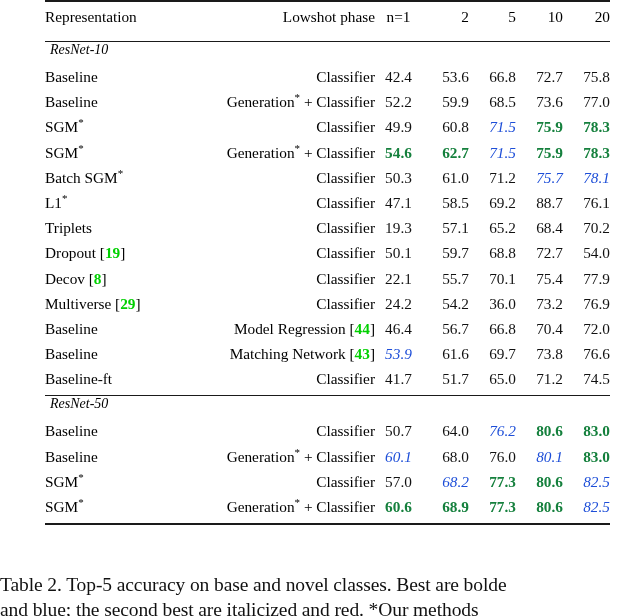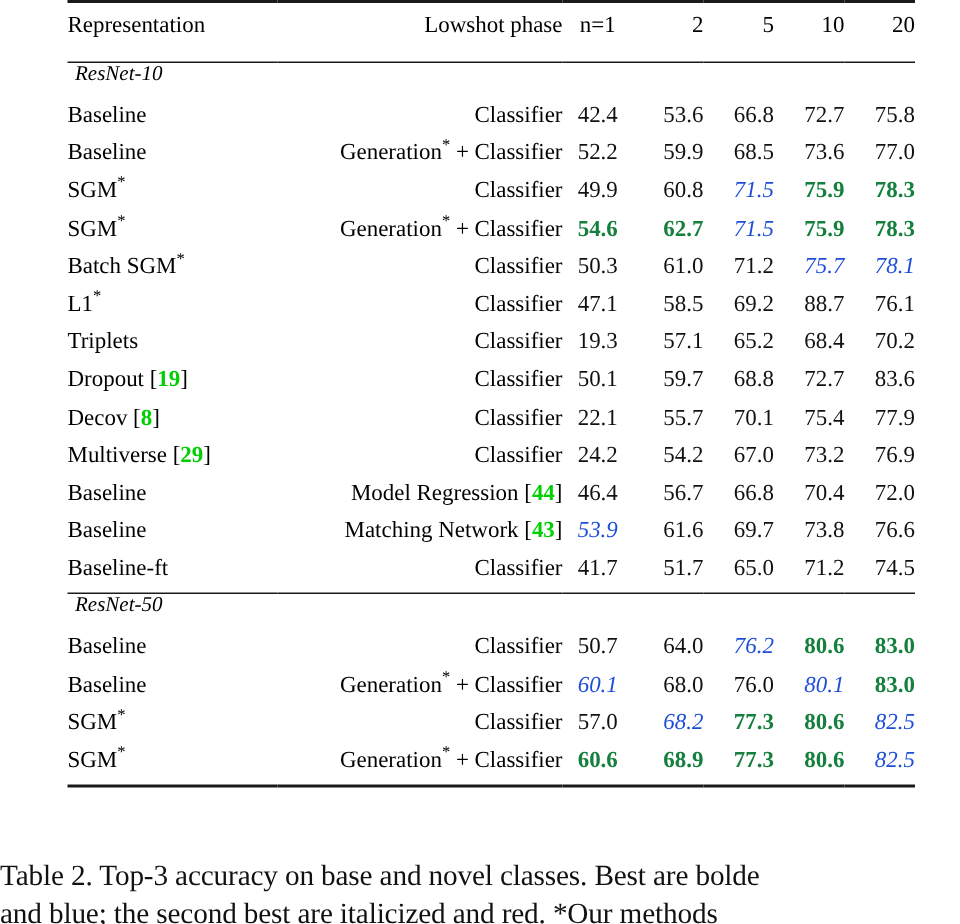--- a/index.html
+++ b/index.html
@@ -194,37 +194,37 @@
             <td class="c-num"><span class="v-plain">68.4</span></td>
             <td class="c-num"><span class="v-plain">70.2</span></td>
           </tr>
           <tr class="data">
             <td class="c-rep">Dropout [<span class="cite-num">19</span>]</td>
             <td class="c-phase">Classifier</td>
             <td class="c-num first"><span class="v-plain">50.1</span></td>
             <td class="c-num"><span class="v-plain">59.7</span></td>
             <td class="c-num"><span class="v-plain">68.8</span></td>
             <td class="c-num"><span class="v-plain">72.7</span></td>
-            <td class="c-num"><span class="v-plain">83.6</span></td>
+            <td class="c-num"><span class="v-plain">54.0</span></td>
           </tr>
           <tr class="data">
             <td class="c-rep">Decov [<span class="cite-num">8</span>]</td>
             <td class="c-phase">Classifier</td>
             <td class="c-num first"><span class="v-plain">22.1</span></td>
             <td class="c-num"><span class="v-plain">55.7</span></td>
             <td class="c-num"><span class="v-plain">70.1</span></td>
             <td class="c-num"><span class="v-plain">75.4</span></td>
             <td class="c-num"><span class="v-plain">77.9</span></td>
           </tr>
           <tr class="data">
             <td class="c-rep">Multiverse [<span class="cite-num">29</span>]</td>
             <td class="c-phase">Classifier</td>
             <td class="c-num first"><span class="v-plain">24.2</span></td>
             <td class="c-num"><span class="v-plain">54.2</span></td>
-            <td class="c-num"><span class="v-plain">67.0</span></td>
+            <td class="c-num"><span class="v-plain">36.0</span></td>
             <td class="c-num"><span class="v-plain">73.2</span></td>
             <td class="c-num"><span class="v-plain">76.9</span></td>
           </tr>
           <tr class="data">
             <td class="c-rep">Baseline</td>
             <td class="c-phase">Model Regression [<span class="cite-num">44</span>]</td>
             <td class="c-num first"><span class="v-plain">46.4</span></td>
             <td class="c-num"><span class="v-plain">56.7</span></td>
             <td class="c-num"><span class="v-plain">66.8</span></td>
             <td class="c-num"><span class="v-plain">70.4</span></td>
@@ -285,17 +285,17 @@
             <td class="c-num"><span class="v-best">68.9</span></td>
             <td class="c-num"><span class="v-best">77.3</span></td>
             <td class="c-num"><span class="v-best">80.6</span></td>
             <td class="c-num"><span class="v-second">82.5</span></td>
           </tr>
         </tbody>
     </table>
   </div>
 
   <div class="caption">
-    <span class="ln">Table 2. Top-3 accuracy on base and novel classes. Best are bolde</span>
+    <span class="ln">Table 2. Top-5 accuracy on base and novel classes. Best are bolde</span>
     <span class="ln">and blue; the second best are italicized and red. *Our methods</span>
   </div>
 
 </div>
 
 </body></html>

